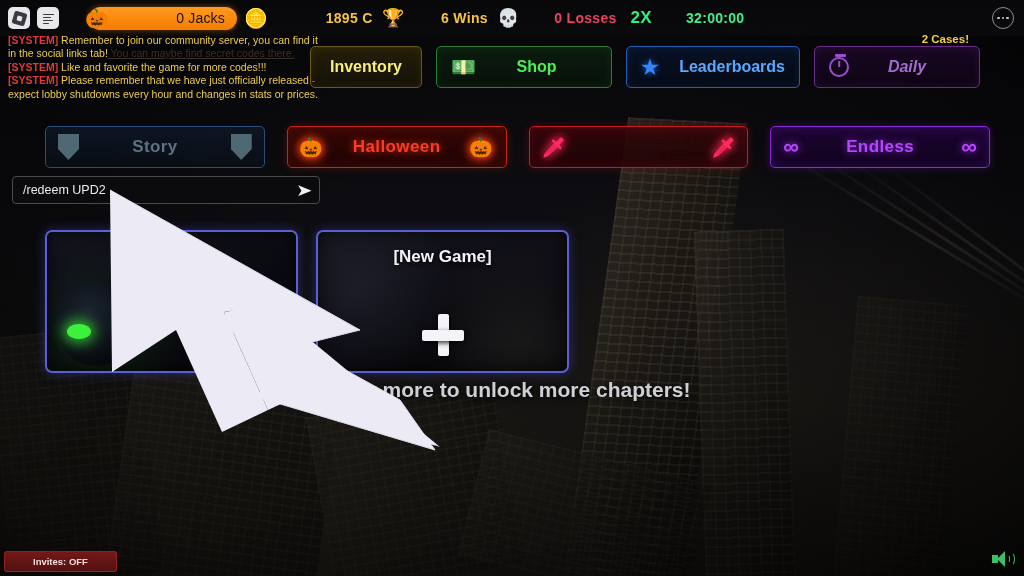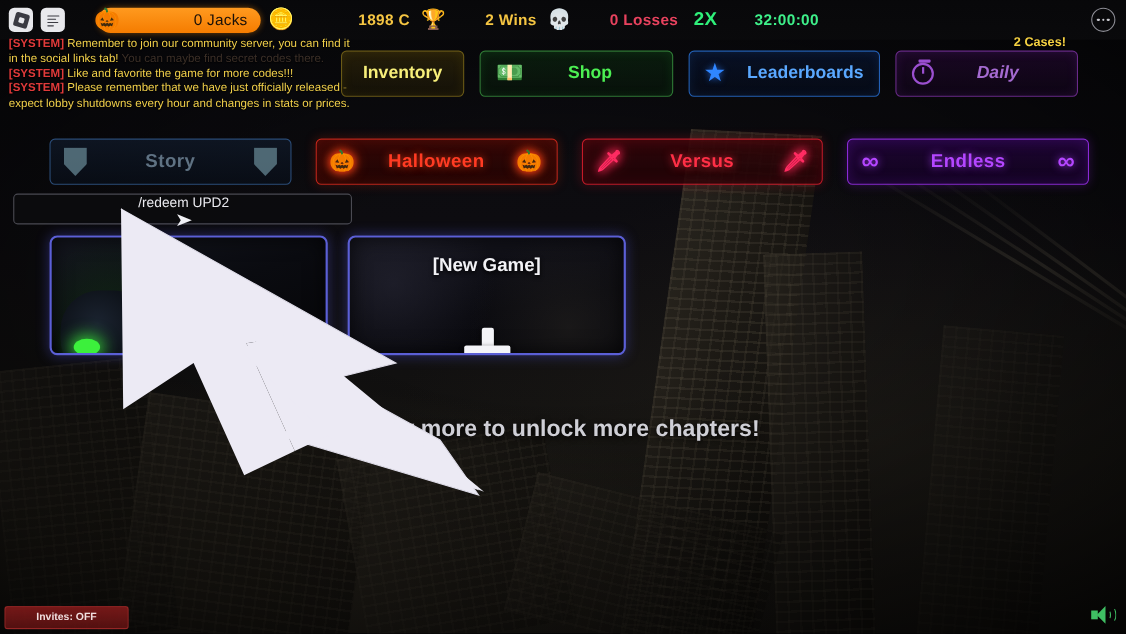--- a/index.html
+++ b/index.html
@@ -124,21 +124,21 @@
   .more-btn i { width: 2.6px; height: 2.6px; border-radius: 50%; background: #c8c8ce; display:block;}
 
   
   .chatlog {
     position: absolute; left: 8px; top: 34px; width: 310px;
     font-size: 10.5px; line-height: 13.4px;
     text-shadow: 0 1px 1px rgba(0,0,0,.9);
   }
   .chatline { color: #f0cf4a; }
   .chatline .sys { color: #e03a3a; font-weight: bold; }
-  .faded { color: rgba(190,150,120,.30); }
+  .faded { color: rgba(190,150,120,.30); text-decoration: underline; }
 
   
   .navrow {
     position: absolute; left: 310px; top: 46px;
     display: flex; gap: 14px; align-items: center;
   }
   .navbtn {
     height: 42px; border-radius: 5px;
     display: flex; align-items: center; justify-content: center;
     font-weight: bold; font-size: 16px; position: relative;
@@ -238,37 +238,36 @@
   .inf-ico { font-size: 22px; line-height: 1; color: #b446ff; text-shadow: 0 0 8px rgba(170,60,255,.9); }
 
   
   .chatbox {
     position: absolute; left: 12px; top: 176px; width: 308px; height: 28px;
     background: rgba(12,12,14,.93);
     border: 1px solid #4a4a52;
     border-radius: 4px;
     display: flex; align-items: center;
     padding: 0 8px 0 10px;
-    flex-direction: column;
   }
   .chatbox .val { flex: 1; color: #e9e9ee; font-size: 12.5px; }
   .send-arrow {
     color: #f2f2f6; font-size: 17px; line-height: 1;
     transform: scaleX(1.15);
   }
 
   
   .cardrow { position: absolute; left: 45px; top: 214px; display: flex; gap: 18px; }
   .card {
-    width: 253px; height: 109px;
+    width: 253px; height: 143px;
     border: 2px solid #5b5fd6;
     border-radius: 7px;
     background: linear-gradient(180deg, #101018, #0a0a10);
     box-shadow: 0 0 12px rgba(80,85,220,.4), inset 0 0 18px rgba(0,0,0,.7);
-    position: relative; overflow: hidden;
+    position: relative; overflow: hidden; margin-top: 16px;
   }
   .card-ch1 {
     background:
       radial-gradient(circle at 22% 72%, rgba(20,60,20,.5), transparent 38%),
       linear-gradient(160deg, #14161f 0%, #0a0b10 50%, #060608 100%);
   }
   .monster-head {
     position: absolute; left: 8px; top: 48px;
     width: 84px; height: 86px; border-radius: 42% 42% 50% 50%;
     background: radial-gradient(circle at 40% 35%, #1b2330, #070a0e 70%);
@@ -401,24 +400,24 @@
           </div>
       </div>
     </div>
 
     <div class="jacks-pill">
       <div class="pumpkin">🎃</div>
       <div class="jacks-txt">0 Jacks</div>
     </div>
     <div class="coins">🪙</div>
 
-    <div class="stat stat-c">1898 C</div>
+    <div class="stat stat-c">1895 C</div>
     <div class="ico-emoji">🏆</div>
 
-    <div class="stat stat-wins">2 Wins</div>
+    <div class="stat stat-wins">6 Wins</div>
     <div class="ico-emoji">💀</div>
 
     <div class="stat stat-losses">0 Losses</div>
     <div class="stat stat-mult">2X</div>
     <div class="stat stat-time">32:00:00</div>
 
     <div class="more-btn">
         <i></i>
         <i></i>
         <i></i>
@@ -462,21 +461,20 @@
       <span class="mlbl">Story</span>
       <span class="shield"></span>
     </div>
     <div class="modebtn mode-halloween">
       <span class="pump-ico">🎃</span>
       <span class="mlbl">Halloween</span>
       <span class="pump-ico">🎃</span>
     </div>
     <div class="modebtn mode-versus">
       <span class="sword-ico">🗡</span>
-      <span class="mlbl">Versus</span>
       <span class="sword-ico">🗡</span>
     </div>
     <div class="modebtn mode-endless">
       <span class="inf-ico">∞</span>
       <span class="mlbl">Endless</span>
       <span class="inf-ico">∞</span>
     </div>
   </div>
 
   <div class="chatbox">

